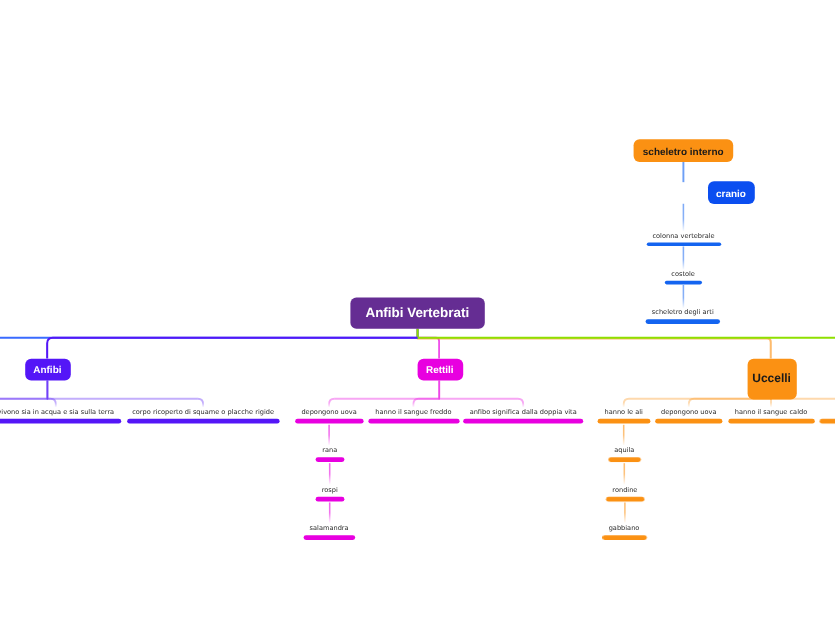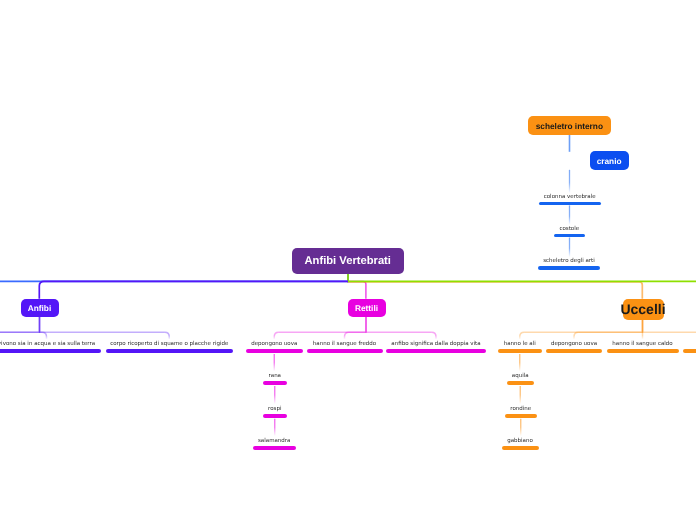--- a/index.html
+++ b/index.html
@@ -168,21 +168,21 @@
   <div id="nodes">
       <div class="node" style="left: 291.5px; top: 248px; width: 112.5px; height: 26px; background: rgb(101, 45, 147); color: rgb(255, 255, 255); font-size: 11.2px; letter-spacing: 0px;">
         <span>Anfibi Vertebrati</span>
       </div>
       <div class="node" style="left: 20.5px; top: 298.8px; width: 38px; height: 18px; background: rgb(84, 22, 247); color: rgb(255, 255, 255); font-size: 8.3px; letter-spacing: 0px;">
         <span>Anfibi</span>
       </div>
       <div class="node" style="left: 347.5px; top: 298.8px; width: 38px; height: 18px; background: rgb(232, 0, 224); color: rgb(255, 255, 255); font-size: 8.3px; letter-spacing: 0px;">
         <span>Rettili</span>
       </div>
-      <div class="node" style="left: 622.5px; top: 298.8px; width: 41px; height: 21px; background: rgb(251, 145, 19); color: rgb(26, 26, 26); font-size: 14px; letter-spacing: 0px;">
+      <div class="node" style="left: 622.5px; top: 298.8px; width: 41px; height: 34px; background: rgb(251, 145, 19); color: rgb(26, 26, 26); font-size: 10px; letter-spacing: 0px;">
         <span>Uccelli</span>
       </div>
       <div class="leaf" style="left: -7.5px; top: 340.3px; width: 108px; height: 12.5px;">
         <div class="txt" style="font-size: 5.5px; left: 54px; line-height: 8px; top: 0.15px;">vivono sia in acqua e sia sulla terra</div>
         <div class="bar" style="width: 108px; height: 3.5px; background: rgb(84, 22, 247);"></div>
       </div>
       <div class="leaf" style="left: 105.5px; top: 340.3px; width: 127.5px; height: 12.5px;">
         <div class="txt" style="font-size: 5.5px; left: 63.75px; line-height: 8px; top: 0.15px;">corpo ricoperto di squame o placche rigide</div>
         <div class="bar" style="width: 127.5px; height: 3.5px; background: rgb(84, 22, 247);"></div>
       </div>

